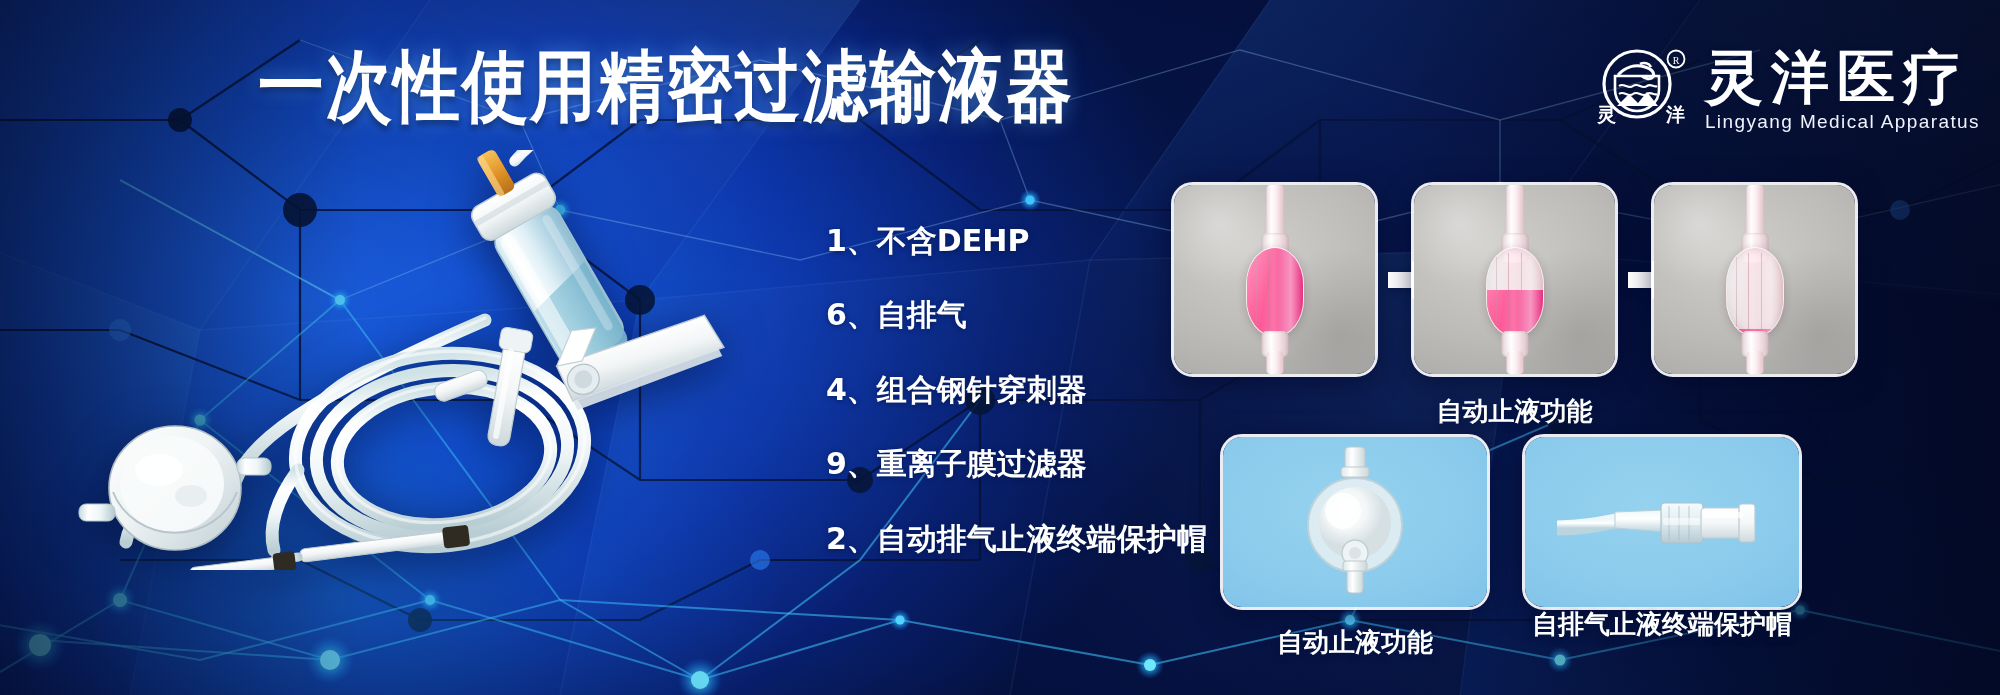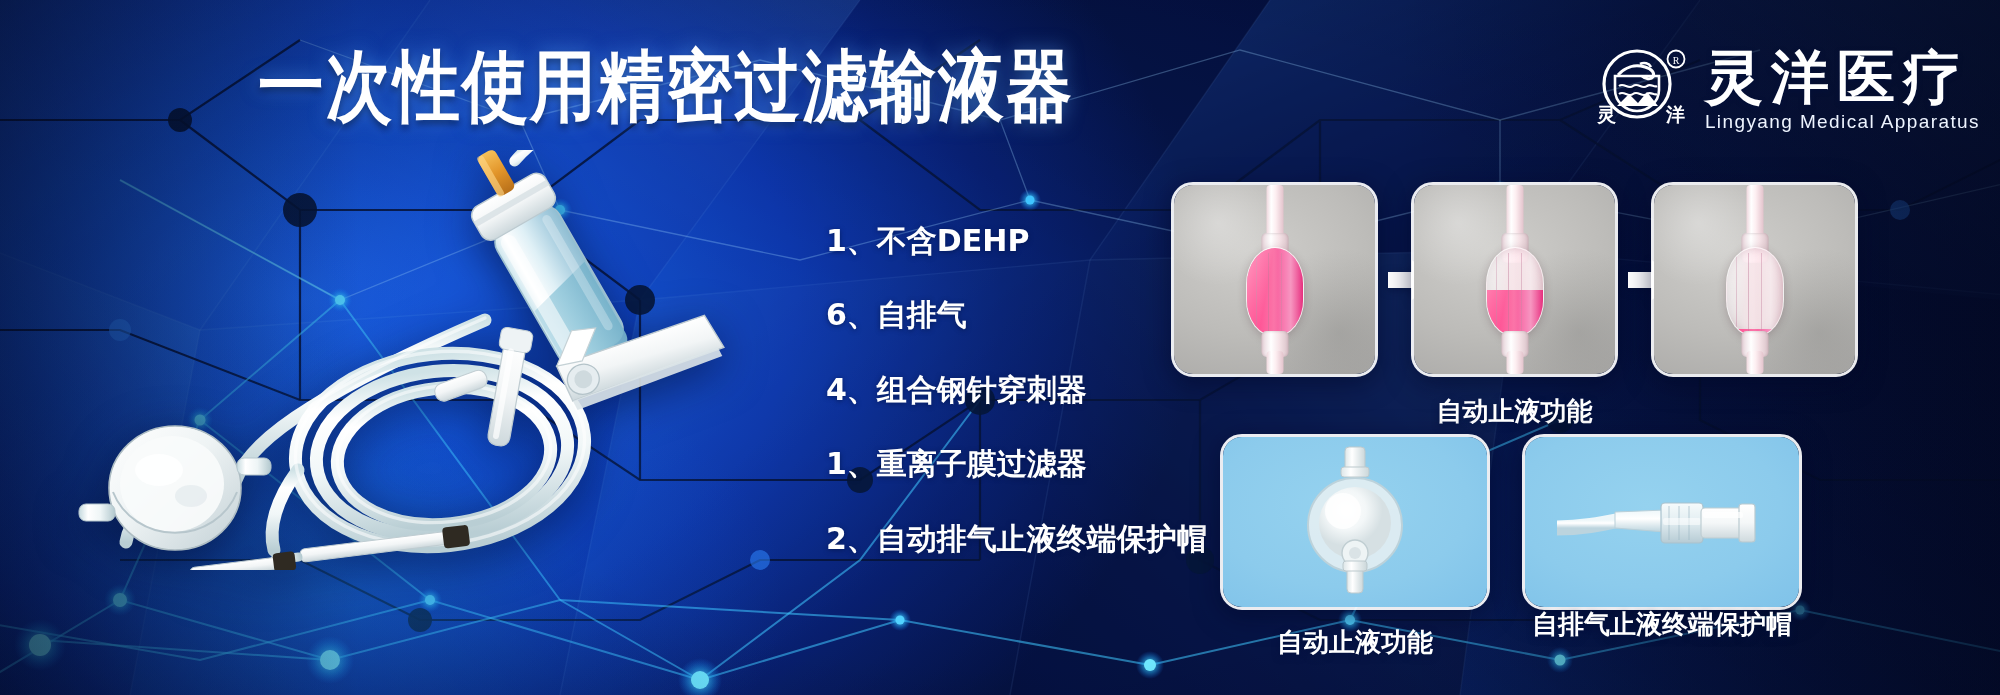--- a/index.html
+++ b/index.html
@@ -480,21 +480,21 @@
     <div class="logo-text">
       <div class="logo-cn">灵洋医疗</div>
       <div class="logo-en">Lingyang Medical Apparatus</div>
     </div>
   </div>
 
   <div class="features">
     <div class="feature-item">1、不含DEHP</div>
     <div class="feature-item">6、自排气</div>
     <div class="feature-item">4、组合钢针穿刺器</div>
-    <div class="feature-item">1、重离子膜过滤器</div>
+    <div class="feature-item">9、重离子膜过滤器</div>
     <div class="feature-item">2、自动排气止液终端保护帽</div>
   </div>
 
   <div class="panel panel-gray" style="left:1171px; top:182px; width:207px; height:195px;">
     <div class="panel-inner">
       <div class="blurbg-a"></div>
       <div class="tube-top" style="top:0; height:70px;"></div>
       <div class="collar" style="top:48px;"></div>
       <div class="chamber" style="top:62px; height:90px; width:58px;">
         <div class="fluid" style="height:100%;"></div>

